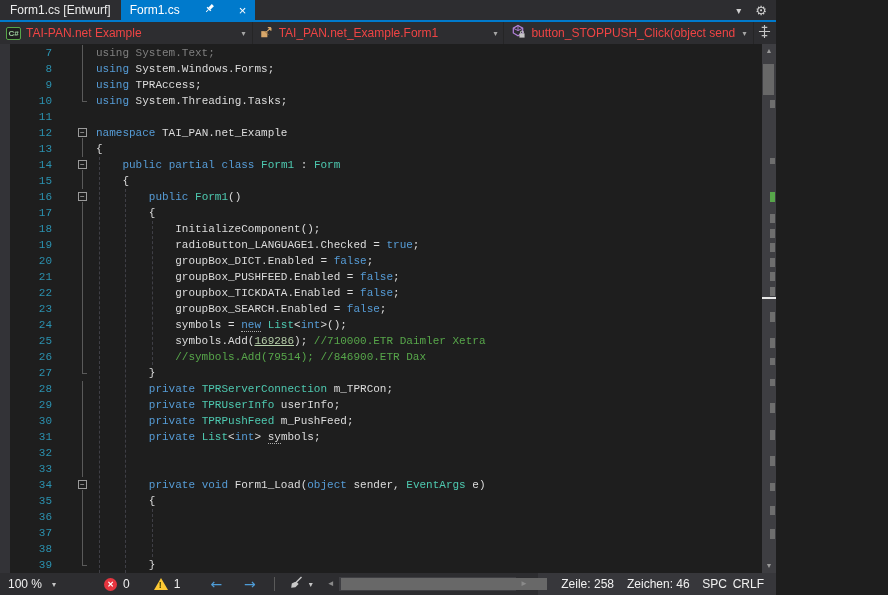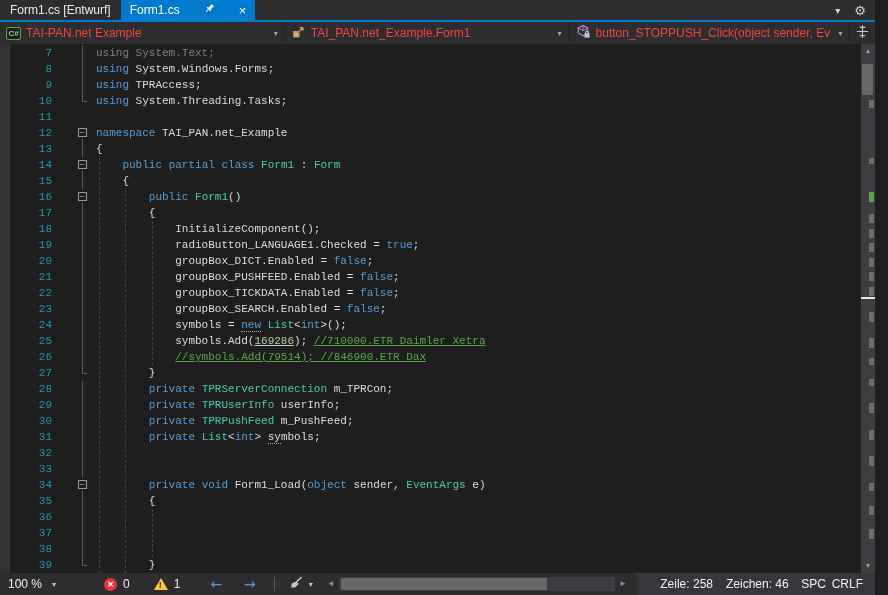--- a/index.html
+++ b/index.html
@@ -1,18 +1,18 @@
 <!DOCTYPE html>
 <html><head>
 <meta charset="utf-8">
 <style>
   * { margin:0; padding:0; box-sizing:border-box; }
   html,body { background:#1E1E1E; }
   .app {
-    position:relative; width:875px; height:595px; overflow:hidden;
+    position:relative; width:776px; height:595px; overflow:hidden;
     font-family:"Liberation Sans", sans-serif; font-size:12px; color:#F1F1F1;
     background:#2D2D30;
   }
   
   .tabstrip { height:22px; background:#2D2D30; border-bottom:2px solid #007ACC; display:flex; align-items:stretch; }
   .tab { display:flex; align-items:center; padding:0 10px; white-space:nowrap; cursor:default; }
   .tab.inactive { color:#ECECEC; }
   .tab.active { background:#007ACC; color:#FFFFFF; gap:24px; padding:0 9px; }
   .tab .close { font-size:13px; line-height:13px; color:#FFFFFF; }
   .tabstrip-right { margin-left:auto; display:flex; align-items:center; gap:14px; padding-right:9px; color:#D0D0D0; }
@@ -33,21 +33,21 @@
   #rows { position:absolute; left:0; right:14px; top:1px; z-index:2; }
   .crow { display:flex; height:16px; padding-left:10px; font:11px/16px "Liberation Mono","DejaVu Sans Mono",monospace; white-space:pre; }
   .lnum { width:42px; flex:none; text-align:right; color:#2B91AF; }
   .fold { position:relative; width:44px; flex:none; height:16px; }
   .fv { position:absolute; left:30px; top:0; width:1px; height:16px; background:#5A5A5A; }
   .fv.half { height:8px; } .fv.below { top:13px; height:3px; }
   .fh { position:absolute; left:30px; top:8px; width:5px; height:1px; background:#5A5A5A; }
   .fbox { position:absolute; left:26px; top:3px; width:9px; height:9px; border:1px solid #9B9B9B; background:#1E1E1E; color:#C5C5C5; font:8px/7px "Liberation Mono",monospace; text-align:center; }
   .ctext { flex:1; overflow:hidden; }
   .tk-kw { color:#569CD6; } .tk-ty { color:#4EC9B0; } .tk-pl { color:#DCDCDC; }
-  .tk-cm { color:#57A64A;text-decoration:underline; } .tk-nm { color:#B5CEA8;text-decoration:underline; } .tk-gr { color:#7F7F7F; }
+  .tk-cm { color:#57A64A; } .tk-nm { color:#B5CEA8;text-decoration:underline; } .tk-gr { color:#7F7F7F; }
   .tk-und { border-bottom:1px dotted #ABABAB; }
   
   .vscroll { position:absolute; right:0; top:0; bottom:0; width:14px; background:#3E3E42; z-index:3; }
   .vscroll .arr { position:absolute; left:0; width:14px; text-align:center; color:#999; font-size:7px; line-height:10px; }
   .vscroll .arr.up { top:2px; } .vscroll .arr.down { bottom:2px; }
   .vthumb { position:absolute; left:1px; width:11px; background:#686868; }
   .sbmark { position:absolute; right:1px; width:5px; height:10px; }
   .caret-line { position:absolute; left:0; width:14px; height:2px; background:#E8E8E8; }
   
   .statusbar { height:22px; background:#2D2D30; display:flex; align-items:center; color:#F1F1F1; }

